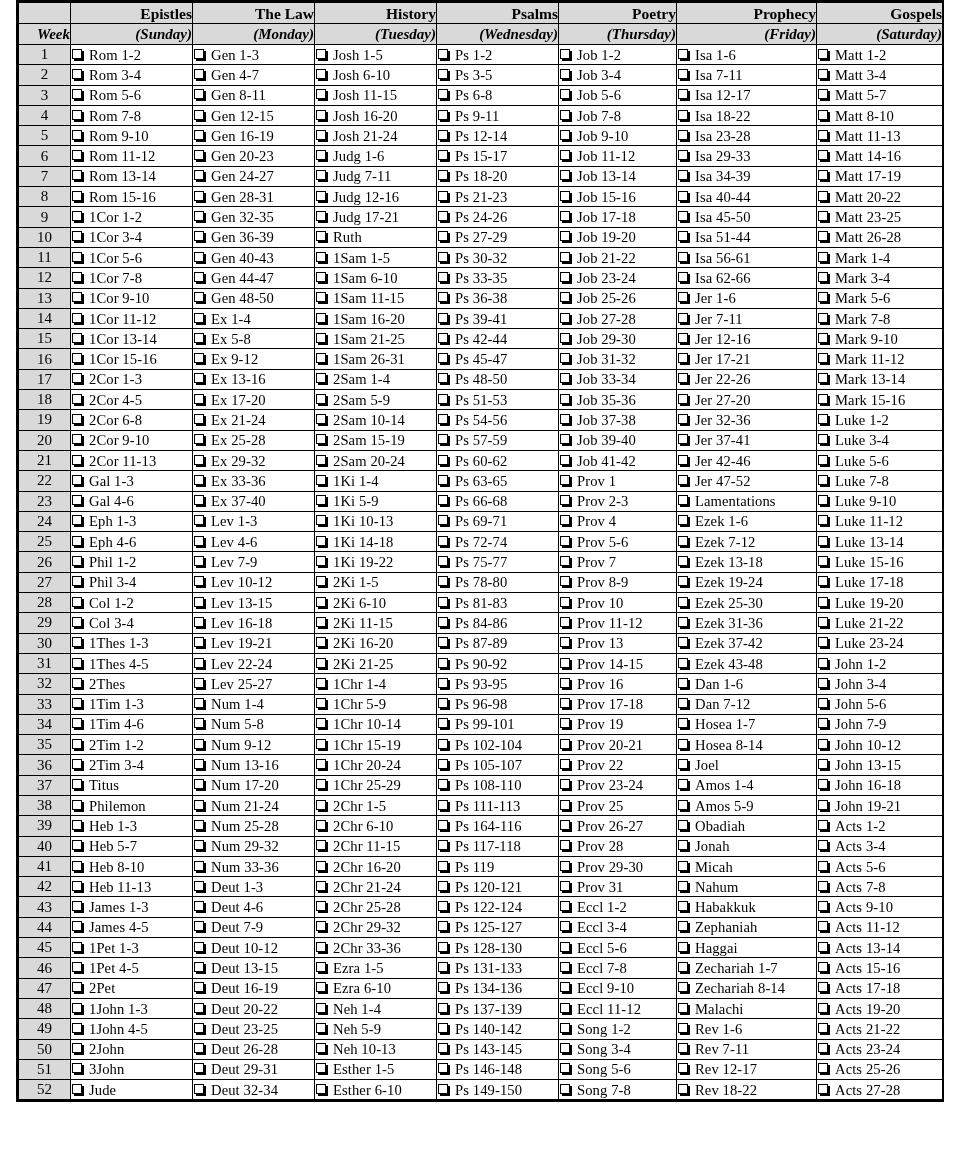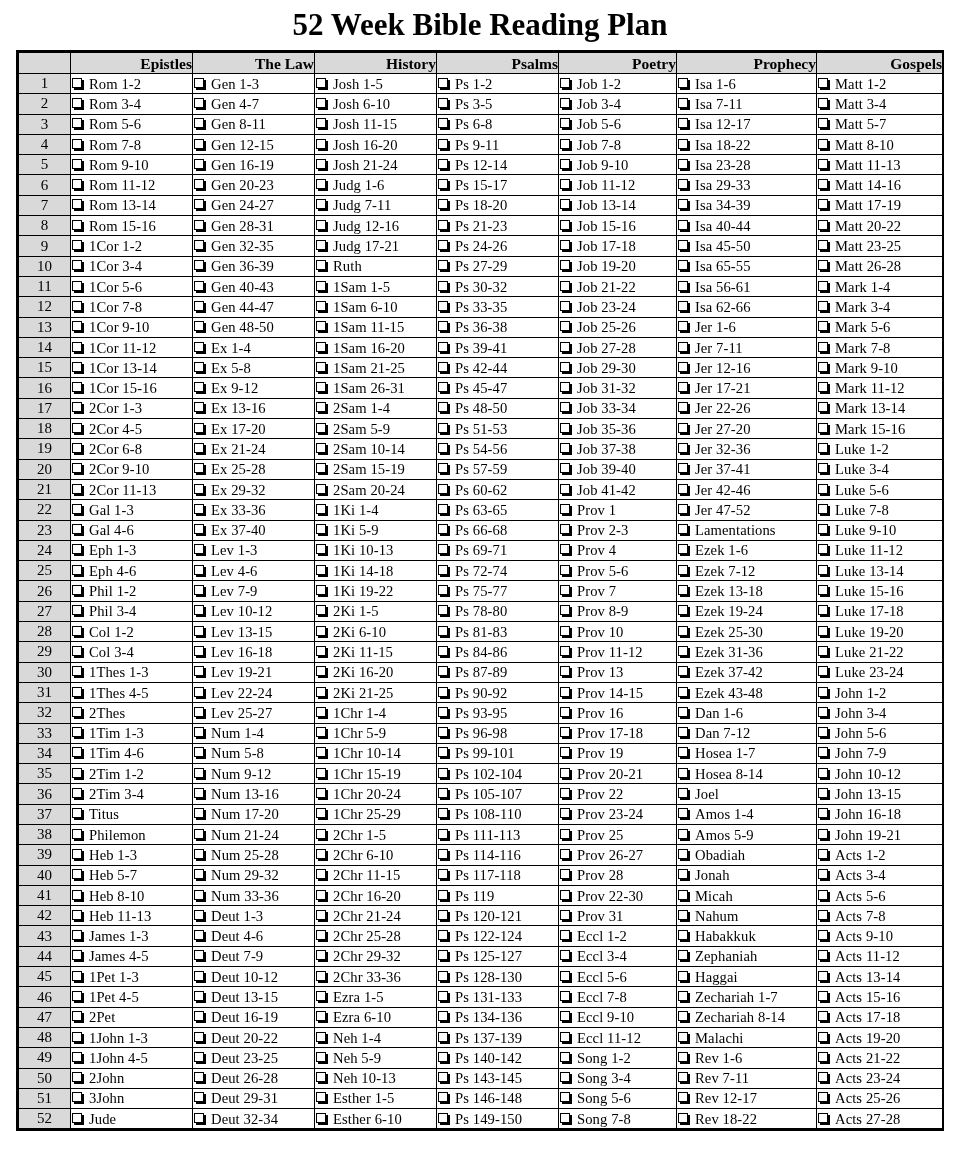--- a/index.html
+++ b/index.html
@@ -139,21 +139,20 @@
     display: inline-block;
     font-size: 14.6px;
     letter-spacing: 0.1px;
   }
 </style>
 </head>
 <body>
 
 <div class="page">
 
-  <h1 class="title">52 Week Bible Reading Plan</h1>
 
   <div class="table-wrap">
     <table class="plan">
       <colgroup>
         <col class="c-week">
           <col class="c-epis">
           <col class="c-law">
           <col class="c-hist">
         <col class="c-psa">
           <col class="c-poet">
@@ -164,20 +163,30 @@
         <tr class="r-cat">
           <th class="week-blank"></th>
           <th>Epistles</th>
           <th>The Law</th>
           <th>History</th>
           <th>Psalms</th>
           <th>Poetry</th>
           <th>Prophecy</th>
           <th>Gospels</th>
         </tr>
+        <tr class="r-day">
+          <th class="week-label">Week</th>
+          <th>(Sunday)</th>
+          <th>(Monday)</th>
+          <th>(Tuesday)</th>
+          <th>(Wednesday)</th>
+          <th>(Thursday)</th>
+          <th>(Friday)</th>
+          <th>(Saturday)</th>
+        </tr>
       </thead>
       <tbody id="plan-body">
           <tr>
             <td class="week">1</td>
             <td class="cell">
               <div class="cellinner">
                 <span class="chk"></span>
                 <span class="rdg">Rom 1-2</span>
               </div>
             </td>
@@ -606,21 +615,21 @@
             </td>
             <td class="cell">
               <div class="cellinner">
                 <span class="chk"></span>
                 <span class="rdg">Job 19-20</span>
               </div>
             </td>
             <td class="cell">
               <div class="cellinner">
                 <span class="chk"></span>
-                <span class="rdg">Isa 65-55</span>
+                <span class="rdg">Isa 51-44</span>
               </div>
             </td>
             <td class="cell">
               <div class="cellinner">
                 <span class="chk"></span>
                 <span class="rdg">Matt 26-28</span>
               </div>
             </td>
           </tr>
           <tr>
@@ -1899,21 +1908,21 @@
             </td>
             <td class="cell">
               <div class="cellinner">
                 <span class="chk"></span>
                 <span class="rdg">2Chr 6-10</span>
               </div>
             </td>
             <td class="cell">
               <div class="cellinner">
                 <span class="chk"></span>
-                <span class="rdg">Ps 114-116</span>
+                <span class="rdg">Ps 164-116</span>
               </div>
             </td>
             <td class="cell">
               <div class="cellinner">
                 <span class="chk"></span>
                 <span class="rdg">Prov 26-27</span>
               </div>
             </td>
             <td class="cell">
               <div class="cellinner">
@@ -1995,21 +2004,21 @@
             </td>
             <td class="cell">
               <div class="cellinner">
                 <span class="chk"></span>
                 <span class="rdg">Ps 119</span>
               </div>
             </td>
             <td class="cell">
               <div class="cellinner">
                 <span class="chk"></span>
-                <span class="rdg">Prov 22-30</span>
+                <span class="rdg">Prov 29-30</span>
               </div>
             </td>
             <td class="cell">
               <div class="cellinner">
                 <span class="chk"></span>
                 <span class="rdg">Micah</span>
               </div>
             </td>
             <td class="cell">
               <div class="cellinner">

